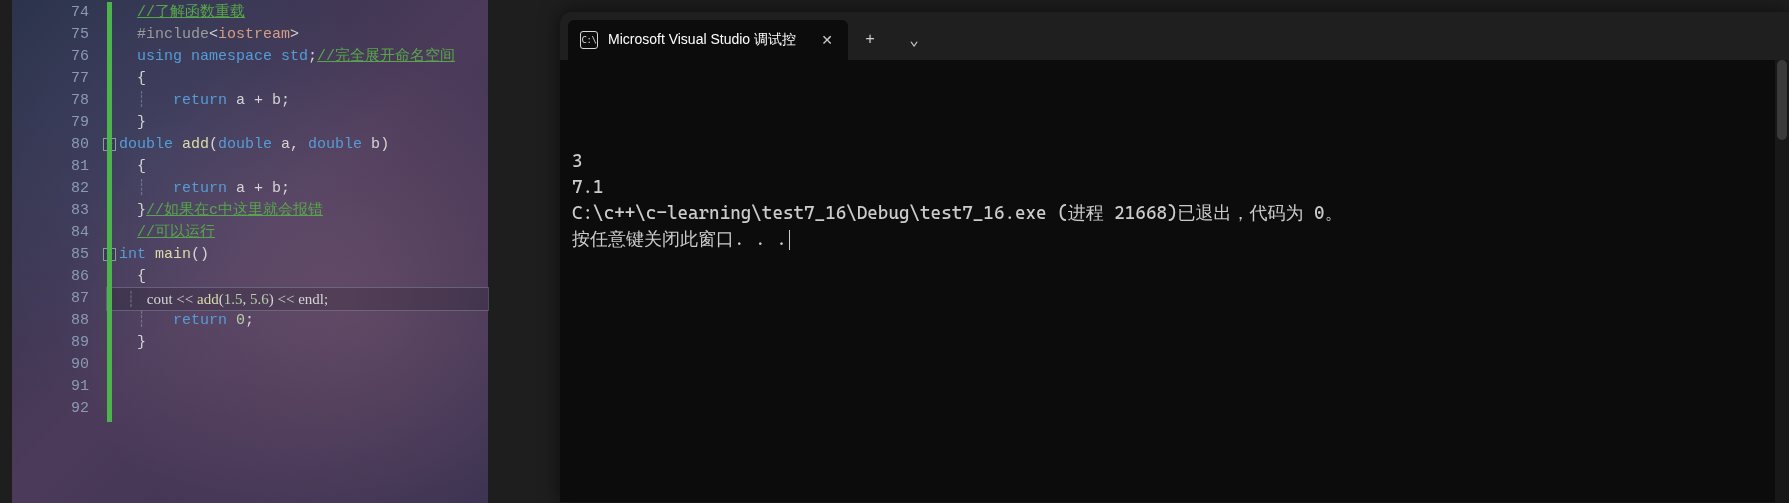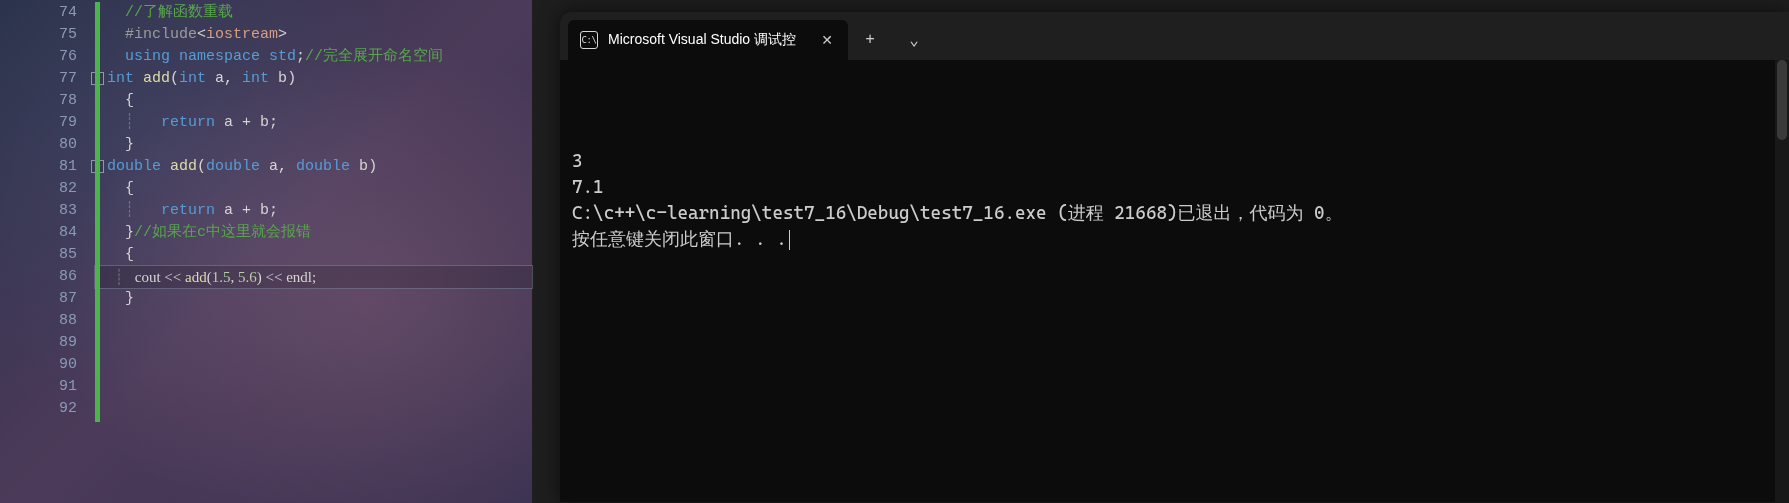--- a/index.html
+++ b/index.html
@@ -8,23 +8,23 @@
     background: #1e1e1e;
     color: #d4d4d4;
     width: 1789px;
     height: 503px;
     overflow: hidden;
     position: relative;
   }
   
   .editor {
     position: absolute;
-    left: 0;
+    left: 12px;
     top: 0;
-    width: 532px;
+    width: 476px;
     height: 503px;
     background: linear-gradient(135deg, #3b4a6b 0%, #7a5a8a 50%, #5b4a7a 100%);
     display: flex;
   }
   .editor::before {
     content: '';
     position: absolute;
     inset: 0;
     background: radial-gradient(ellipse at 70% 60%, rgba(255,180,210,0.35), transparent 60%),
                 radial-gradient(ellipse at 30% 30%, rgba(120,150,220,0.25), transparent 55%);
@@ -87,21 +87,21 @@
     width: 13px;
     height: 13px;
     border: 1px solid #8a99b0;
     background: rgba(50,55,70,.6);
     font-size: 11px;
     line-height: 11px;
     text-align: center;
     color: #aab8cf;
     cursor: pointer;
   }
-  .c-comment { color: #57A64A; }
+  .c-comment { color: #57A64A; text-decoration: underline; }
   .c-keyword { color: #569CD6; }
   .c-pp      { color: #9B9B9B; }
   .c-type    { color: #569CD6; }
   .c-func    { color: #DCDCAA; }
   .c-brace   { color: #d4d4d4; }
   .c-op      { color: #d4d4d4; }
   .c-punct   { color: #d4d4d4; }
   .c-num     { color: #B5CEA8; }
   .c-str     { color: #d69d85; }
 
@@ -241,30 +241,32 @@
       <div class="lineno">88</div>
       <div class="lineno">89</div>
       <div class="lineno">90</div>
       <div class="lineno">91</div>
       <div class="lineno">92</div>
     </div>
   <div class="code-area" id="code-area">
       <div class="code-line"><span class="guide">  </span><span class="c-comment">//了解函数重载</span></div>
       <div class="code-line"><span class="guide">  </span><span class="c-pp">#include</span><span class="c-punct">&lt;</span><span class="c-str">iostream</span><span class="c-punct">&gt;</span></div>
       <div class="code-line"><span class="guide">  </span><span class="c-keyword">using </span><span class="c-keyword">namespace </span><span class="c-type">std</span><span class="c-punct">;</span><span class="c-comment">//完全展开命名空间</span></div>
-      <div class="code-line"><span class="fold">−</span><span class="c-type">int </span><span class="c-func">add</span><span class="c-punct">(</span><span class="c-type">int </span><span>a</span><span class="c-punct">, </span><span class="c-type">int </span><span>b</span><span class="c-punct">)</span></div>
       <div class="code-line"><span class="guide">  </span><span class="c-brace">{</span></div>
       <div class="code-line"><span class="guide">  ┊   </span><span class="c-keyword">return </span><span>a </span><span class="c-op">+</span><span> b</span><span class="c-punct">;</span></div>
       <div class="code-line"><span class="guide">  </span><span class="c-brace">}</span></div>
       <div class="code-line"><span class="fold">−</span><span class="c-type">double </span><span class="c-func">add</span><span class="c-punct">(</span><span class="c-type">double </span><span>a</span><span class="c-punct">, </span><span class="c-type">double </span><span>b</span><span class="c-punct">)</span></div>
       <div class="code-line"><span class="guide">  </span><span class="c-brace">{</span></div>
       <div class="code-line"><span class="guide">  ┊   </span><span class="c-keyword">return </span><span>a </span><span class="c-op">+</span><span> b</span><span class="c-punct">;</span></div>
       <div class="code-line"><span class="guide">  </span><span class="c-brace">}</span><span class="c-comment">//如果在c中这里就会报错</span></div>
+      <div class="code-line"><span class="guide">  </span><span class="c-comment">//可以运行</span></div>
+      <div class="code-line"><span class="fold">−</span><span class="c-type">int </span><span class="c-func">main</span><span class="c-punct">()</span></div>
       <div class="code-line"><span class="guide">  </span><span class="c-brace">{</span></div>
       <div class="code-line current"><span class="guide">  ┊   </span><span>cout </span><span class="c-op">&lt;&lt;</span><span> </span><span class="c-func">add</span><span class="c-punct">(</span><span class="c-num">1.5</span><span class="c-punct">, </span><span class="c-num">5.6</span><span class="c-punct">) </span><span class="c-op">&lt;&lt;</span><span> endl</span><span class="c-punct">;</span></div>
+      <div class="code-line"><span class="guide">  ┊   </span><span class="c-keyword">return </span><span class="c-num">0</span><span class="c-punct">;</span></div>
       <div class="code-line"><span class="guide">  </span><span class="c-brace">}</span></div>
     </div>
 </div>
 
 <div class="terminal-win">
   <div class="titlebar">
     <div class="tab">
       <span class="tab-icon">C:\</span>
       <span class="tab-title">Microsoft Visual Studio 调试控</span>
       <span class="tab-close">✕</span>

